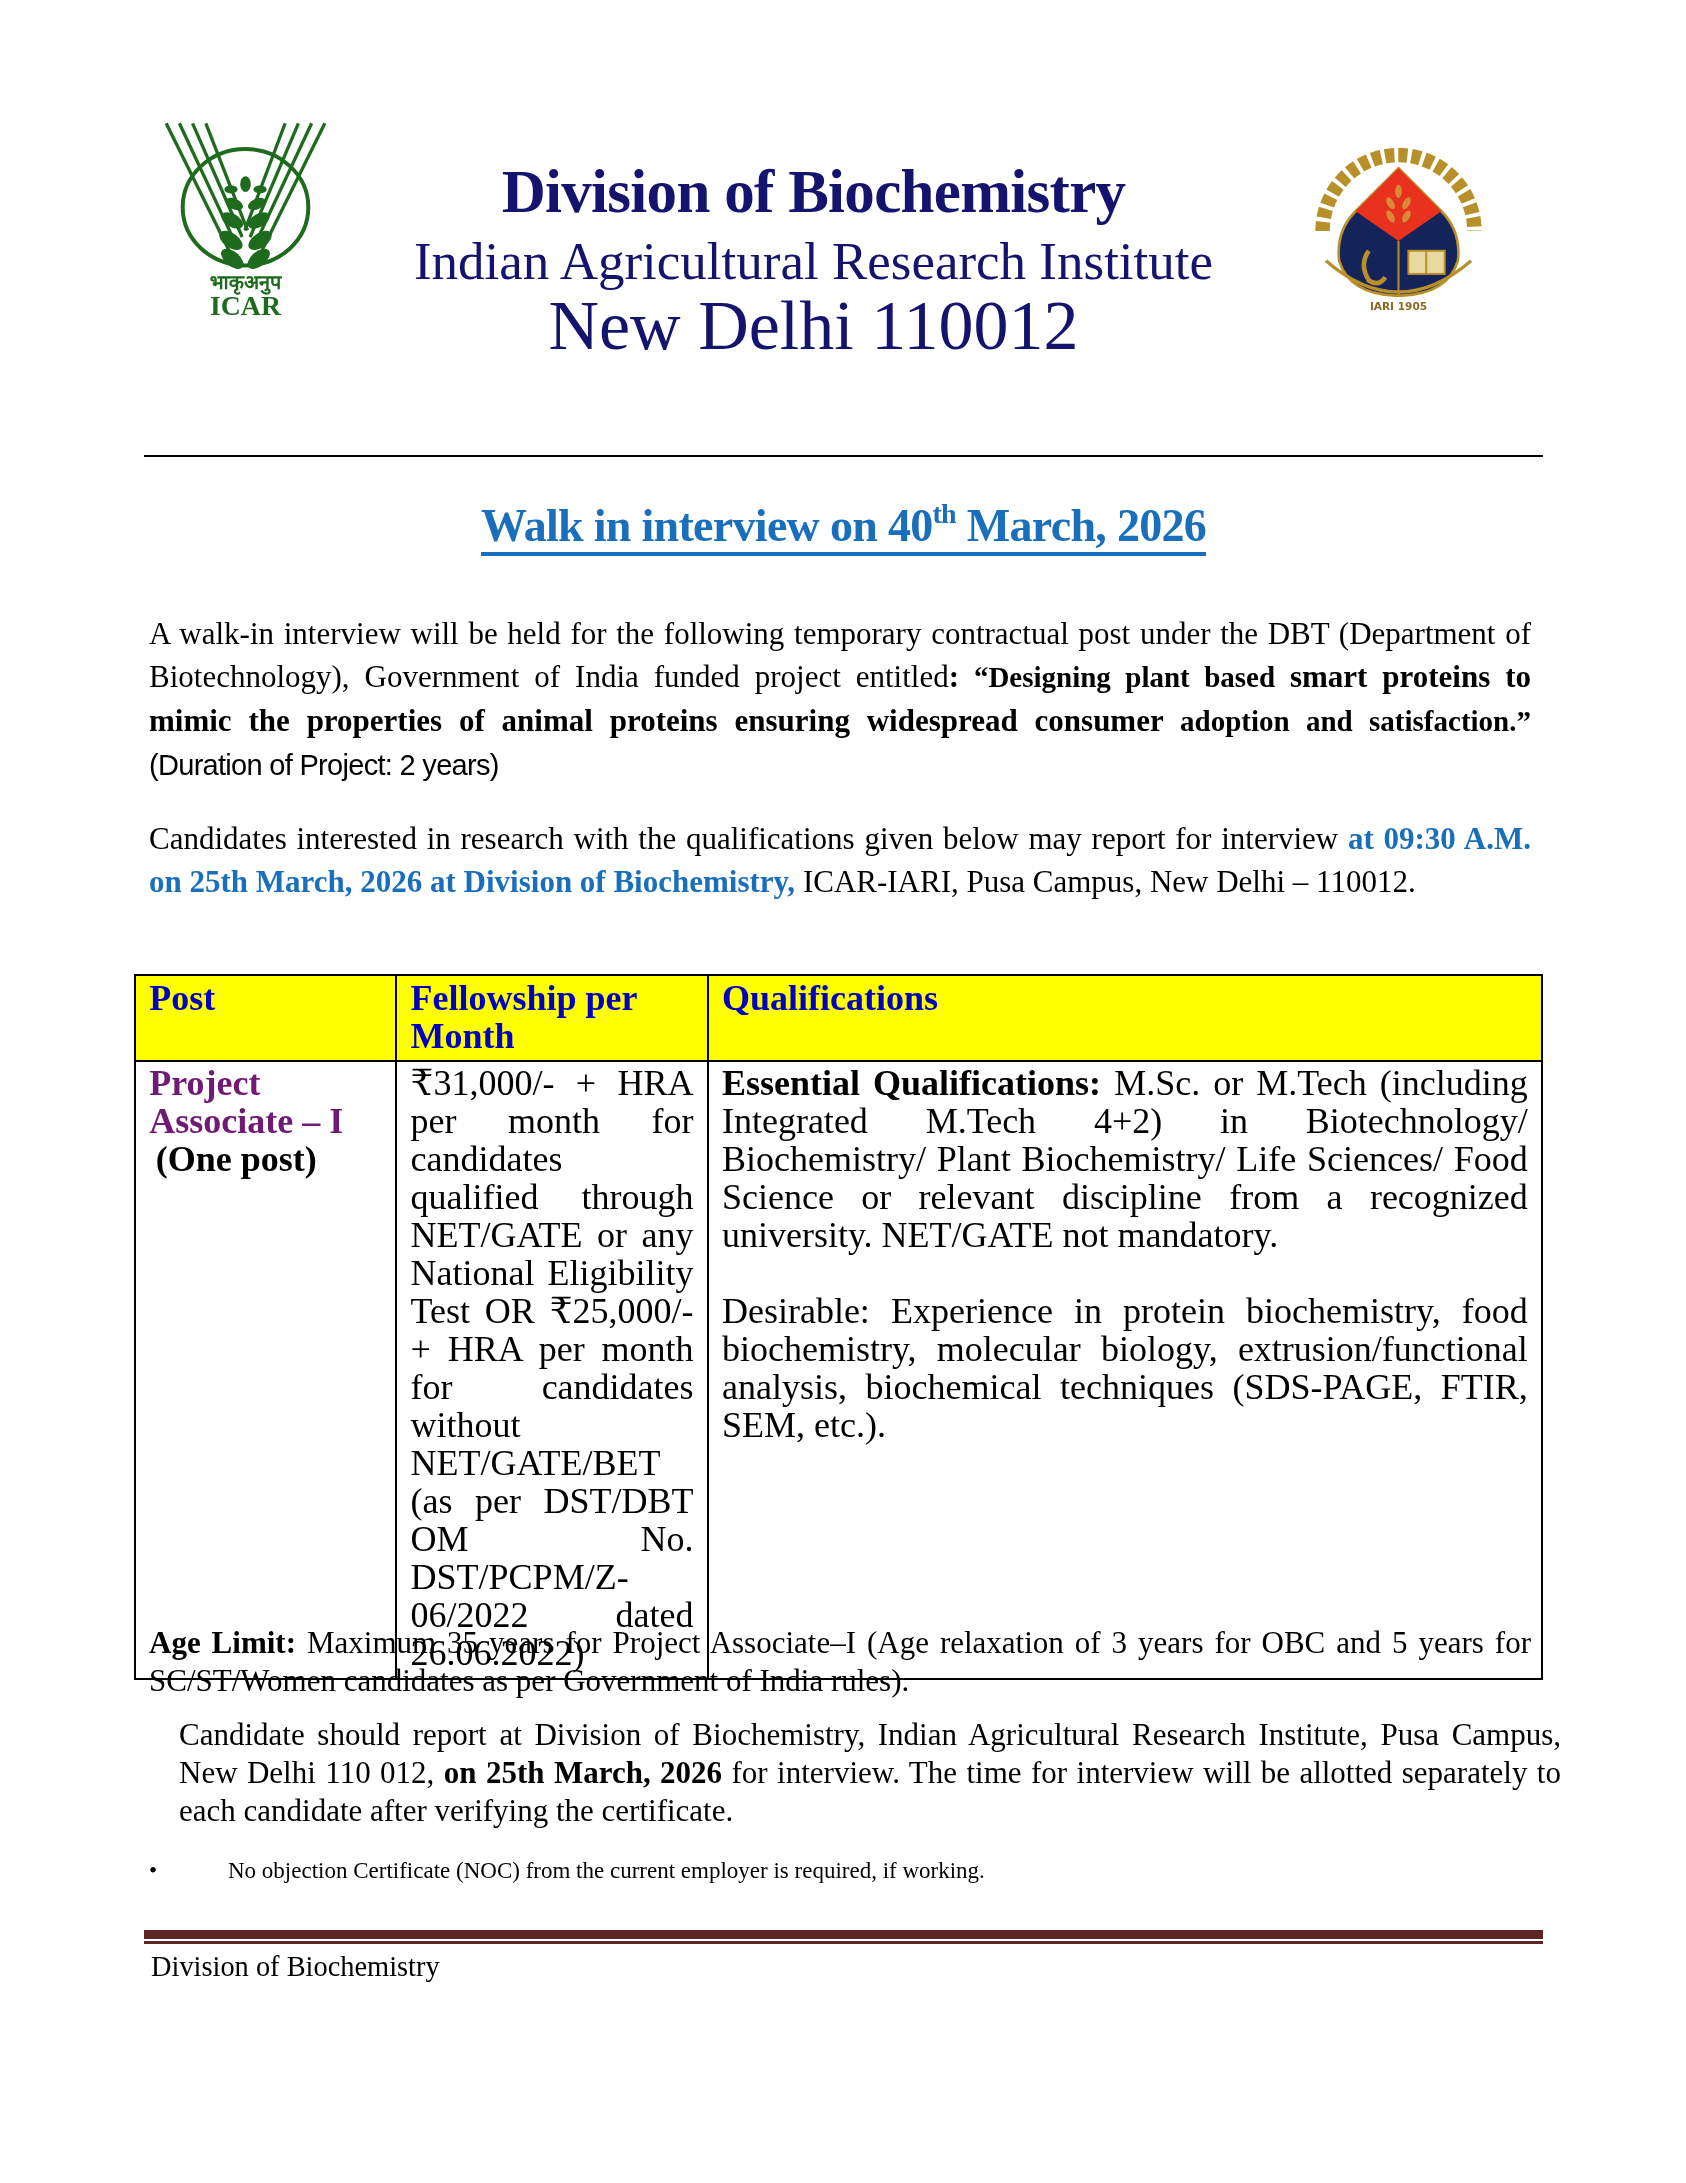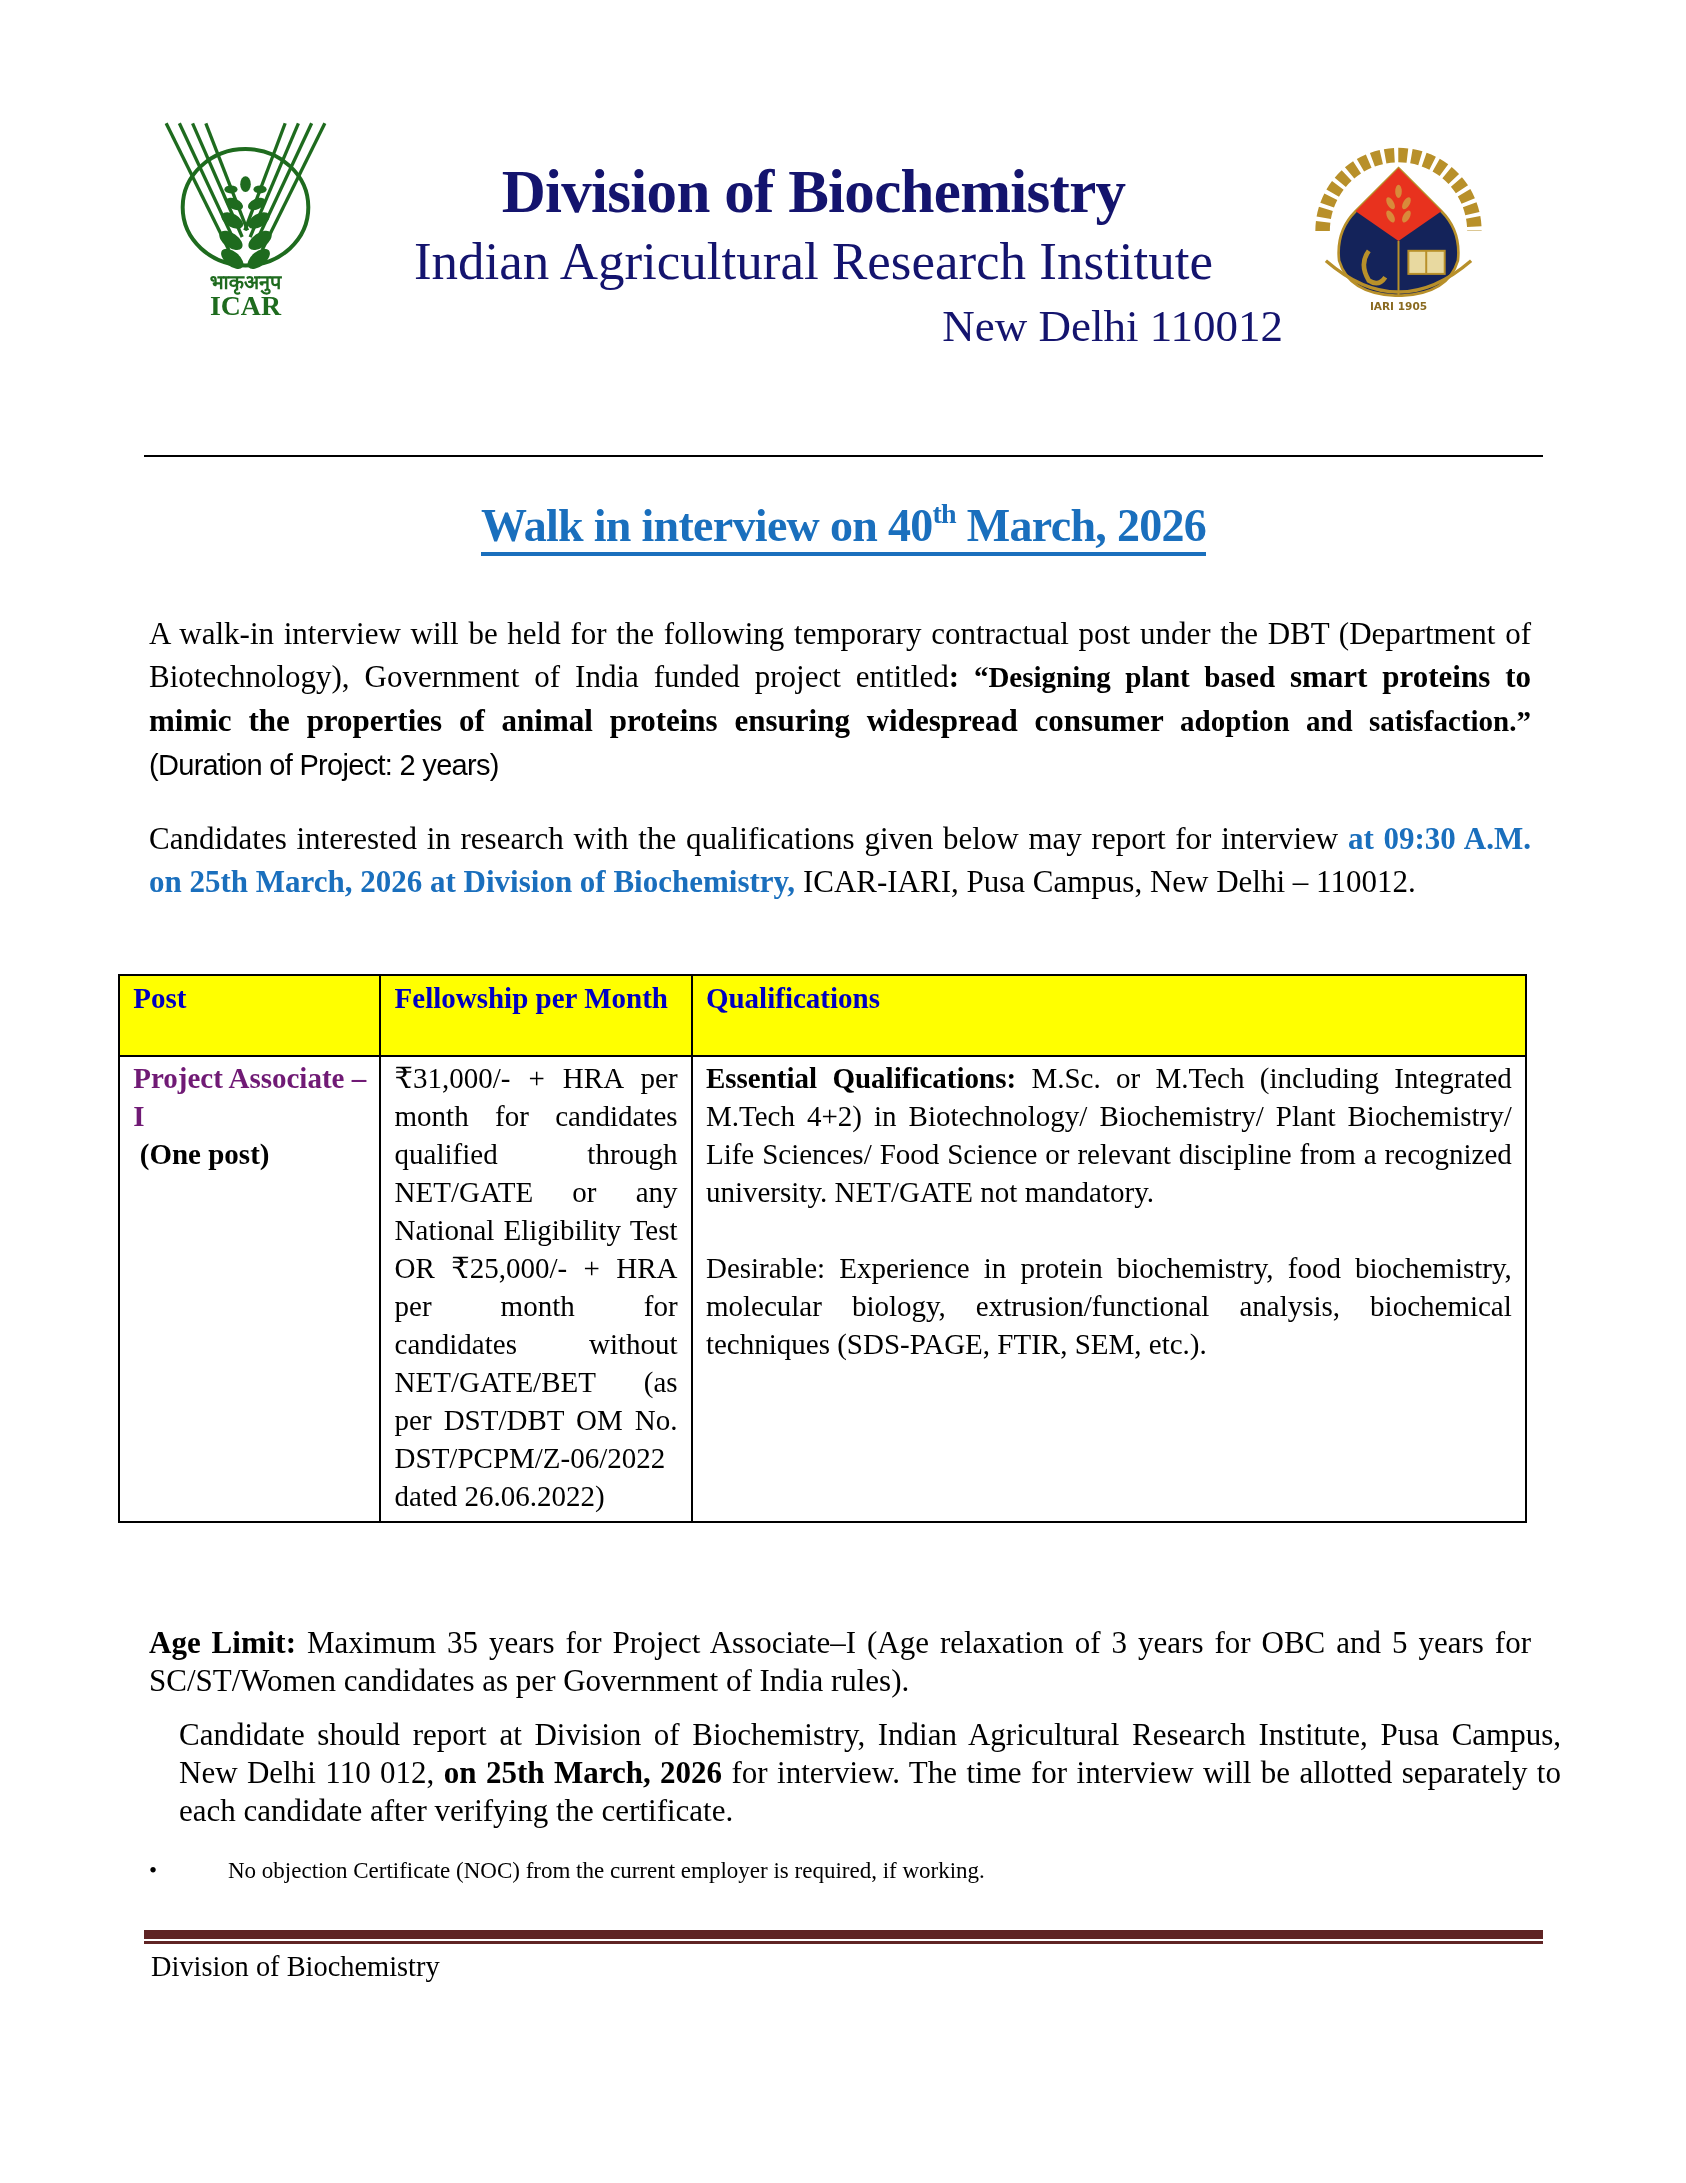--- a/index.html
+++ b/index.html
@@ -3,34 +3,34 @@
 <meta charset="utf-8">
 <style>
   html,body{margin:0;padding:0;background:#fff;}
   body{width:1687px;height:2183px;position:relative;overflow:hidden;font-family:"Liberation Serif","DejaVu Serif",serif;color:#000;}
   .abs{position:absolute;}
   .logo-left{left:156px;top:118px;width:179px;height:205px;text-align:center;}
   .logo-right{left:1296px;top:132px;width:205px;height:198px;}
   .hdr{left:344px;width:939px;text-align:center;color:#14146e;}
   .hdr-title{top:159px;font-size:61px;font-weight:bold;letter-spacing:-0.7px;line-height:66px;}
   .hdr-inst{top:231px;font-size:53px;line-height:60px;}
-  .hdr-city{top:296px;font-size:45px;line-height:60px;text-align:right;}
+  .hdr-city{top:296px;font-size:70px;line-height:60px;}
   .rule-top{left:144px;top:455px;width:1399px;height:2px;background:#000;}
   .headline{left:144px;width:1399px;top:499px;text-align:center;}
   .headline span.wrap{color:#1a6fbd;font-weight:bold;font-size:46px;border-bottom:4.6px solid #1a6fbd;padding-bottom:1.3px;letter-spacing:-0.7px;}
   .headline sup{font-size:28px;vertical-align:18.5px;line-height:0;}
   .para{left:149px;width:1382px;font-size:31px;line-height:43px;text-align:justify;}
   .p1{top:612px;}
   .p2{top:817px;}
   .blue-b{color:#1a6fbd;font-weight:bold;}
   .bold{font-weight:bold;}
   .proj-title{font-weight:bold;font-size:31px;}
   .proj-small{font-size:29px;}
   .dur{font-family:"Liberation Sans",sans-serif;font-size:29px;letter-spacing:-0.7px;}
-  table.posts{position:absolute;left:118px;top:974px;width:1409px;border-collapse:collapse;font-size:29px;line-height:38px;padding-left:36px;}
+  table.posts{position:absolute;left:134px;top:974px;width:1409px;border-collapse:collapse;font-size:36px;line-height:38px;padding-left:36px;}
   table.posts td{border:2px solid #000;vertical-align:top;padding:2.6px 13.2px 5.3px 13.2px;text-align:justify;}
   table.posts tr.head td{background:#ffff00;color:#0000c0;font-weight:bold;text-align:left;height:71px;}
   .c1{width:233px;} .c2{width:283px;} .c3{}
   .post-name{color:#701a75;font-weight:bold;text-align:left;display:block;}
   .post-count{font-weight:bold;display:block;padding-left:6.6px;}
   .gap{display:block;height:38px;}
   .p3{top:1624px;line-height:38px;}
   .p4{top:1716px;line-height:38px;margin-left:30px;}
   .bullet{left:149px;top:1852px;width:1382px;font-size:23px;line-height:38px;}
   .bullet .dot{display:inline-block;width:79px;}

